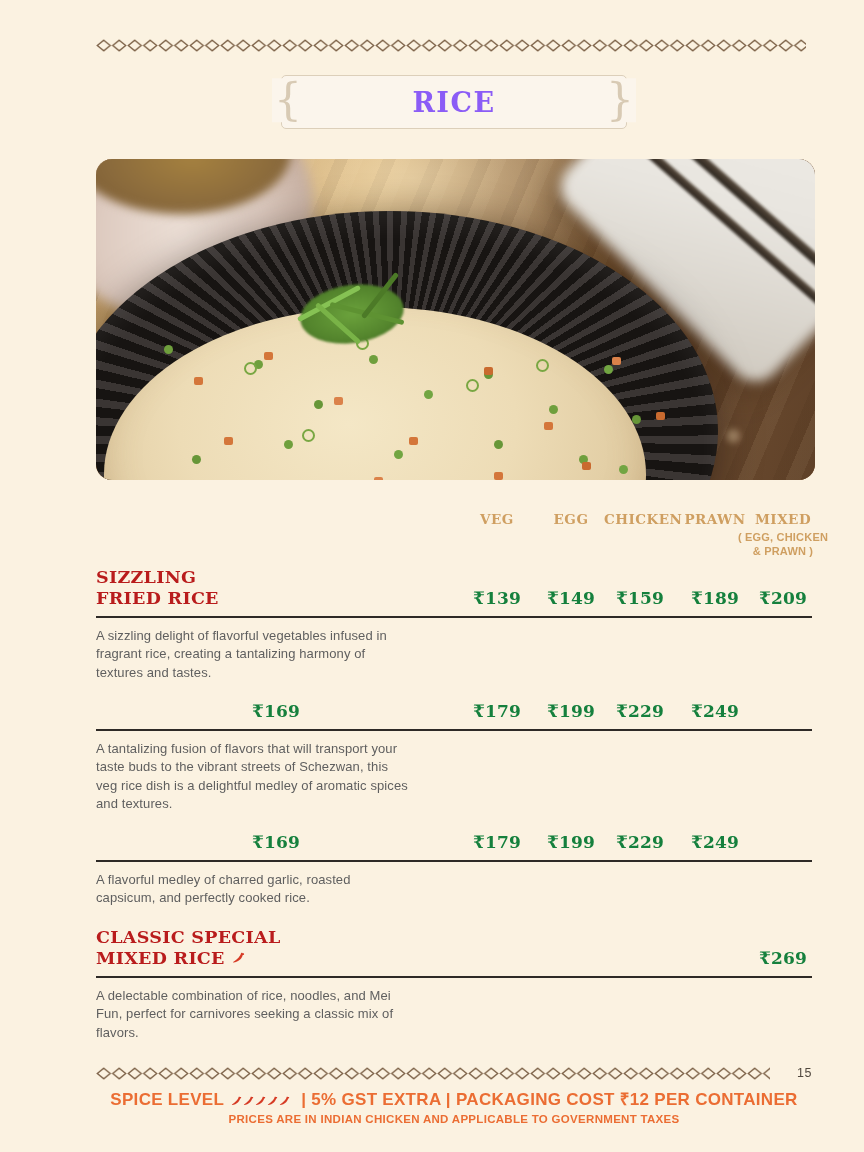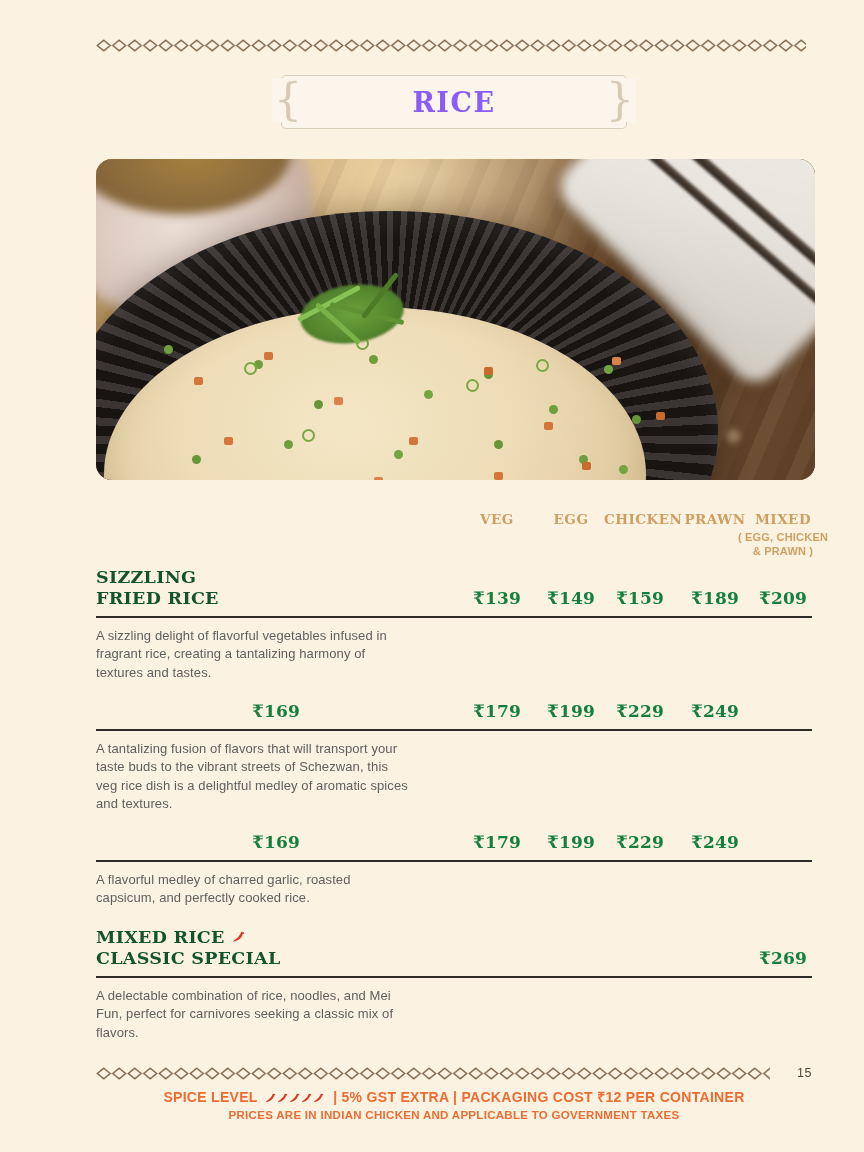--- a/index.html
+++ b/index.html
@@ -132,21 +132,21 @@
   .subnote {
     position: absolute; top: 19px; left: 50%; transform: translateX(-50%);
     width: 96px; font-family: "Liberation Sans", sans-serif;
     font-size: 11px; font-weight: 700; color: #cf9f61;
     line-height: 1.3; letter-spacing: .2px;
   }
   .header-row { margin-bottom: 40px; }
   .item { margin-top: 19px; }
   .item-name {
     font-family: "DejaVu Serif", serif;
-    font-size: 17.5px; font-weight: 700; color: #14532d;
+    font-size: 17.5px; font-weight: 700; color: #b91c1c;
     letter-spacing: .3px; line-height: 1.18;
   }
   .price {
     font-family: "DejaVu Serif", serif;
     font-size: 17px; font-weight: 700; color: #15803d;
     text-align: center; letter-spacing: .2px;
   }
   .rule { margin-top: 8px; height: 1.5px; background: #2e2a26; }
   .desc {
     margin-top: 9px; max-width: 312px;
@@ -154,21 +154,21 @@
   }
   .chilis { display: inline-block; margin-left: 7px; }
   .chilis svg { width: 13px; height: 13px; vertical-align: -1px; margin-right: 1px; }
   .chilis.small svg { width: 11px; height: 11px; vertical-align: -1.5px; }
 
   
   .bottom-area { position: absolute; left: 96px; right: 52px; top: 1066px; }
   .border-bottom-row { display: flex; align-items: flex-end; gap: 20px; }
   .page-number { margin-left: auto; font-size: 12.5px; color: #50483e; letter-spacing: .5px; }
   .footer { margin-top: 7px; text-align: center; color: #eb6d33; font-weight: 700; }
-  .footer-line1 { font-size: 14px; letter-spacing: .3px; }
+  .footer-line1 { font-size: 17px; letter-spacing: .3px; }
   .footer-line2 { font-size: 11.5px; letter-spacing: .3px; margin-top: 3px; }
 </style>
 </head>
 <body>
 
 <div class="page">
   <div class="content">
 
     <svg class="border-top" width="710" height="13">
       <defs>
@@ -262,24 +262,24 @@
           <div class="price">₹229</div>
           <div class="price">₹249</div>
         </div>
         <div class="rule"></div>
         <div class="desc">A flavorful medley of charred garlic, roasted capsicum, and perfectly cooked rice.</div>
       </div>
 
       <div class="item">
         <div class="grid-row">
           <div class="item-name">
+            <div>CLASSIC SPECIAL</div>
             <div><span>MIXED RICE</span><span class="chilis"><svg viewBox="0 0 24 24">
                     <path fill="#d63b25" d="M21.6 2.1c.9.7 1 2 .2 2.9-.5.6-1.3.8-2 .6-.3 2.5-1.8 5.3-4.3 7.8-3.4 3.4-8.6 5.9-13 6.1-.6 0-.9-.8-.4-1.1 3.6-2.2 7-4.9 9.8-8 2.1-2.3 3.6-4.6 4.4-6.7-.1-.7.1-1.4.7-1.9.7-.6 1.8-.6 2.6.3z"></path>
                   </svg></span></div>
-            <div>CLASSIC SPECIAL</div>
           </div>
           <div class="price"></div>
           <div class="price"></div>
           <div class="price"></div>
           <div class="price"></div>
           <div class="price">₹269</div>
         </div>
         <div class="rule"></div>
         <div class="desc">A delectable combination of rice, noodles, and Mei Fun, perfect for carnivores seeking a classic mix of flavors.</div>
       </div>

